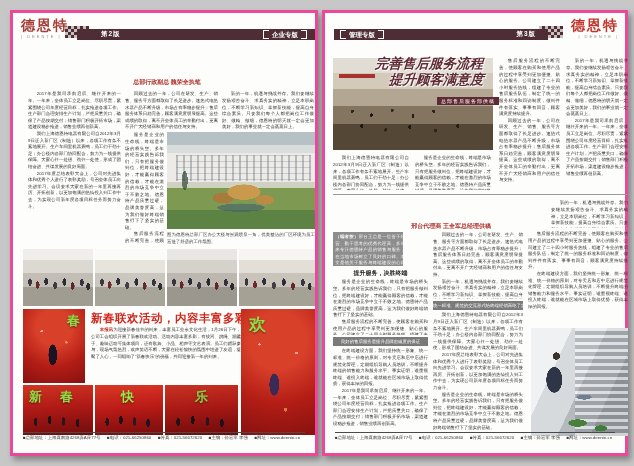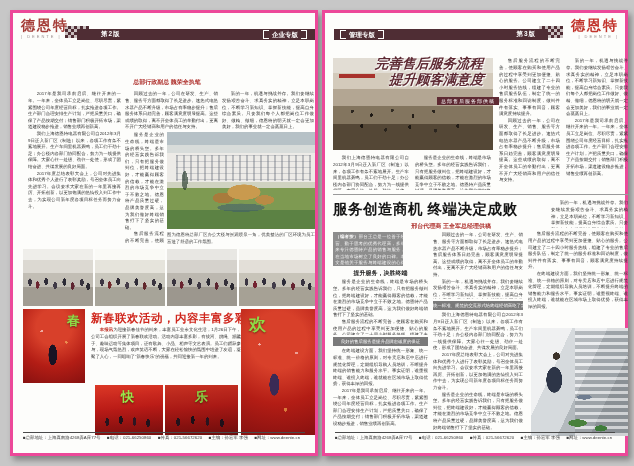--- a/index.html
+++ b/index.html
@@ -185,20 +185,23 @@
   <h2 class="abs party-title" style="left:78px;top:298px;width:150px;">新春联欢活动，内容丰富多彩</h2>
   <div class="t" style="left:78px;top:314px;width:150px;height:56px;">
     <div class="in">
       <p style="text-indent:2em;"><b class="lead">本报讯</b><span>为迎接新春佳节的到来，丰富员工业余文化生活，1月26日下午，公司工会组织开展了新春联欢活动。活动内容丰富多彩，有拔河、跳绳、踢毽子、趣味运动等集体项目，还有歌舞、小品、相声等文艺表演。员工们踊跃参与，现场气氛热烈，欢声笑语不断，大家在轻松愉快的氛围中增进了友谊，凝聚了人心，一同唱响了“新春快乐”的祝福，共同迎接新一年的到来。</span></p>
     </div>
   </div>
   <div class="photo ph-red purple abs" style="left:228px;top:296px;width:74px;height:126px;">
     <span class="gchar" style="top:4px;left:8px;font-size:17px;">欢</span>
   </div>
 
+  <div class="photo ph-stage abs" style="left:10px;top:372px;width:70px;height:50px;">
+    <span class="gchar" style="top:3px;left:6px;font-size:13px;letter-spacing:18px;">新春</span>
+  </div>
   <div class="photo ph-stage abs" style="left:82px;top:372px;width:68px;height:50px;filter:brightness(1.06);">
     <span class="gchar" style="top:3px;left:26px;font-size:13px;">快</span>
   </div>
   <div class="photo ph-stage abs" style="left:152px;top:372px;width:73px;height:50px;filter:brightness(.96);">
     <span class="gchar" style="top:3px;left:30px;font-size:13px;">乐</span>
   </div>
 
   <div class="footer">
     <div class="fin">
       <span>■总部地址：上海真南路4268弄A座77号</span>
@@ -246,21 +249,20 @@
       </div>
   </div>
   <div class="t" style="left:90px;top:142px;width:76px;height:35px;">
     <div class="in">
         <p>服务是企业的生命线，终端是市场的桥头堡。多年的经营实践告诉我们，只有把服务做到位，把终端建设好，才能赢得顾客的信赖，才能在激烈的市场竞争中立于不败之地。德恩特产品质量过硬，品牌美誉度高，这为我们做好终端销售打下了坚实的基础。</p>
       </div>
   </div>
 
   <div class="abs rule" style="left:8px;top:181px;width:295px;"></div>
 
-  <h1 class="abs headline2" style="left:8px;top:187px;width:235px;">服务创造商机 终端决定成败</h1>
   <div class="abs byline-right" style="left:8px;top:209px;width:158px;">邢台代理商 王全军总经理供稿</div>
 
   <div class="t editor" style="left:8px;top:219px;width:70px;height:34px;">
     <div class="in">
       <p style="text-indent:0;"><span class="elabel">（编者按）</span><span>邢台王总是一位善于经营、勤于思考的优秀代理商，多年来专注德恩特产品的销售与服务，在当地市场树立了良好的口碑。本文是他关于服务与终端建设的心得体会，特刊发与大家分享。</span></p>
     </div>
   </div>
 
   <div class="abs subcenter" style="left:8px;top:256px;width:95px;">提升服务，决胜终端</div>
   <div class="t" style="left:8px;top:266px;width:95px;height:56px;">

